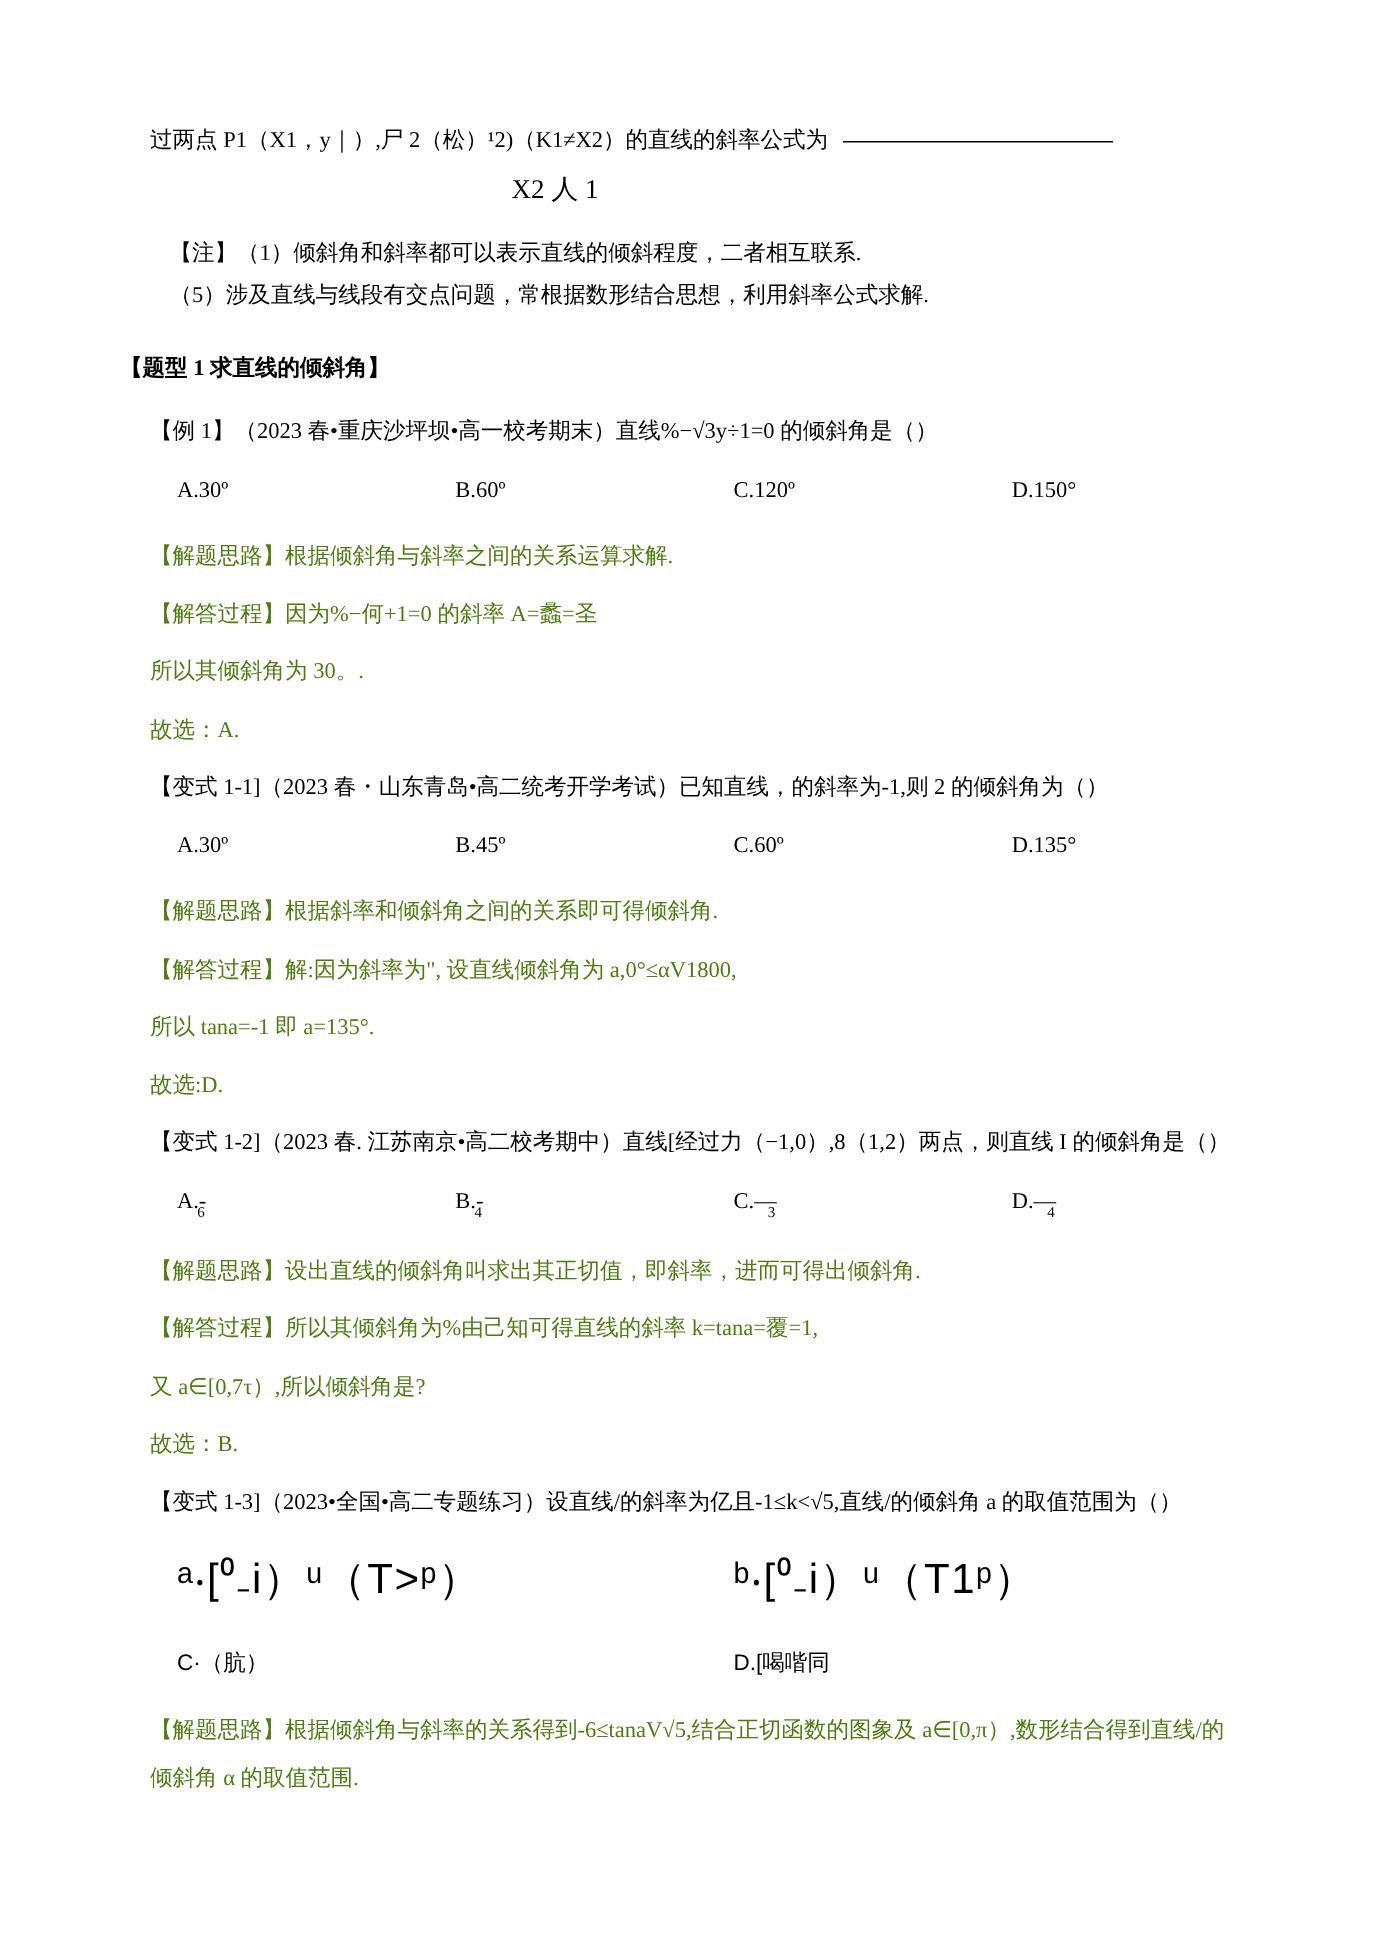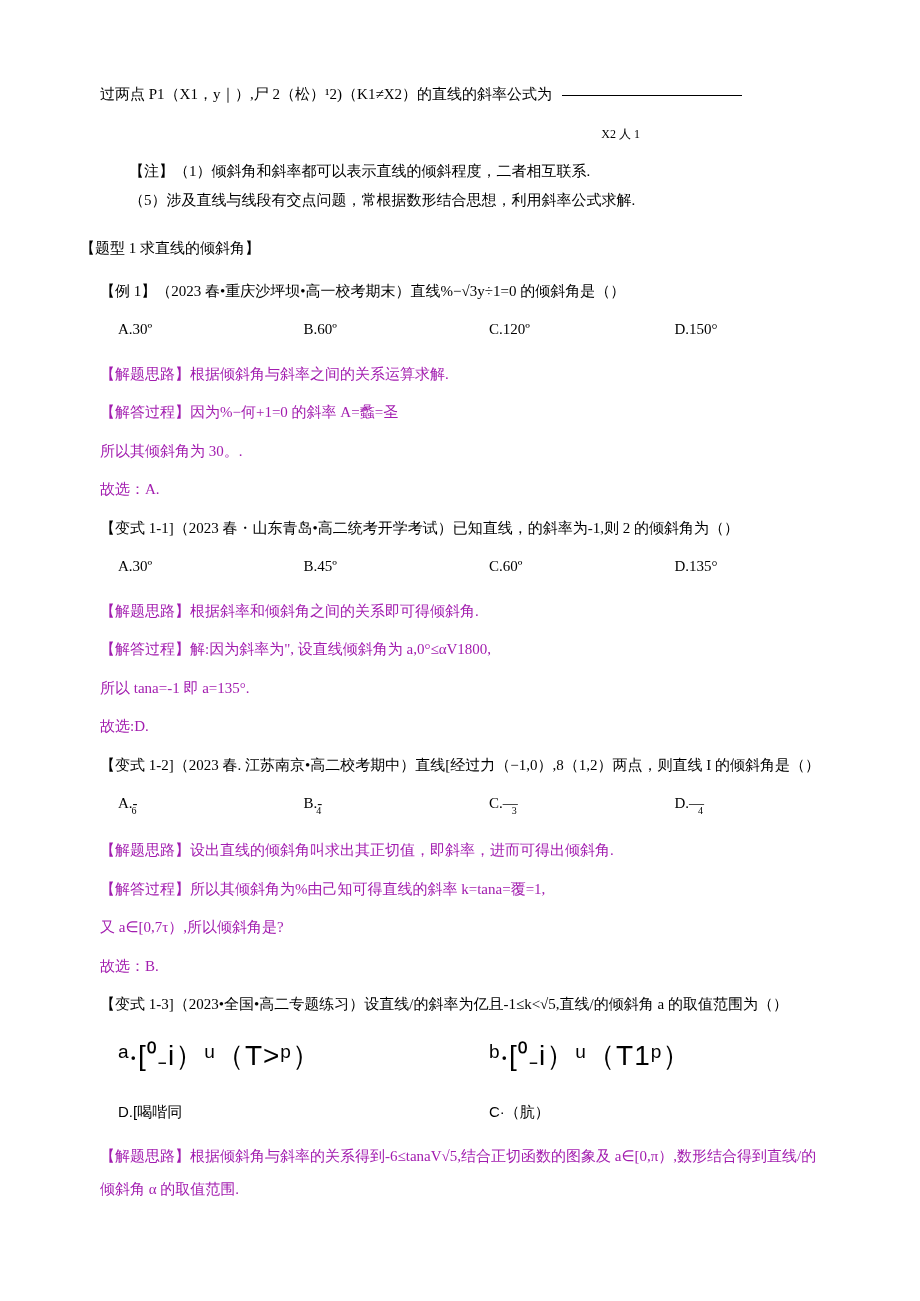--- a/index.html
+++ b/index.html
@@ -7,29 +7,29 @@
       font-size: 15px;
       line-height: 1.9;
       color: #000;
       background: #fff;
       width: 920px;
       margin: 0;
       padding: 40px 60px 40px 100px;
       box-sizing: border-box;
     }
     .intro { margin-top: 40px; }
-    .formula-line { margin-bottom: 18px; }
+    .formula-line { margin-bottom: 4px; }
     .frac-bar { display: inline-block; border-top: 1px solid #000; width: 180px; vertical-align: middle; margin-left: 6px; }
-    .denom { text-align: right; margin-right: 220px; font-size: 12px; margin-top: -4px; }
-    .note-block { margin: 12px 0 20px 29px; }
-    .section-head { font-weight: normal; margin: 14px 0 14px -20px; }
+    .denom { text-align: center; margin-right: 220px; font-size: 18px; margin-top: -4px; }
+    .note-block { margin: 12px 0 20px 13px; }
+    .section-head { font-weight: bold; margin: 14px 0 14px -20px; }
     .prob, .line { margin: 10px 0; font-family: Liberation Serif, serif; }
     .options { display: flex; margin: 8px 0 16px 18px; }
     .options > div { flex: 1; }
-    .red { color: #a21caf; }
+    .red { color: #4d7c0f; }
     .opts-math { display: flex; margin: 8px 0 16px 18px; align-items: center; }
     .opts-math > div { flex: 1; font-family: Arial, sans-serif; }
     .mathbig { font-size: 28px; letter-spacing: 1px; }
     .denom-inline { font-size: 10px; vertical-align: -6px; margin-left: -6px; }
   </style>
 </head>
 <body>
 
 <div class="intro">
   <div class="formula-line">
@@ -81,17 +81,17 @@
 <div class="line red">【解答过程】所以其倾斜角为%由己知可得直线的斜率 k=tana=覆=1,</div>
 <div class="line red">又 a∈[0,7τ）,所以倾斜角是?</div>
 <div class="line red">故选：B.</div>
 
 <div class="prob">【变式 1-3]（2023•全国•高二专题练习）设直线/的斜率为亿且-1≤k&lt;√5,直线/的倾斜角 a 的取值范围为（）</div>
 <div class="opts-math">
   <div class="mathbig">ᵃ‧[⁰₋i）ᵘ（T&gt;ᵖ）</div>
   <div class="mathbig">ᵇ‧[⁰₋i）ᵘ（T1ᵖ）</div>
 </div>
 <div class="opts-math">
+  <div>C·（肮）</div>
   <div>D.[喝喈同</div>
-  <div>C·（肮）</div>
 </div>
 <div class="line red">【解题思路】根据倾斜角与斜率的关系得到-6≤tanaV√5,结合正切函数的图象及 a∈[0,π）,数形结合得到直线/的</div>
 <div class="line red" style="margin-top:-6px">倾斜角 α 的取值范围.</div>
 
 </body></html>

